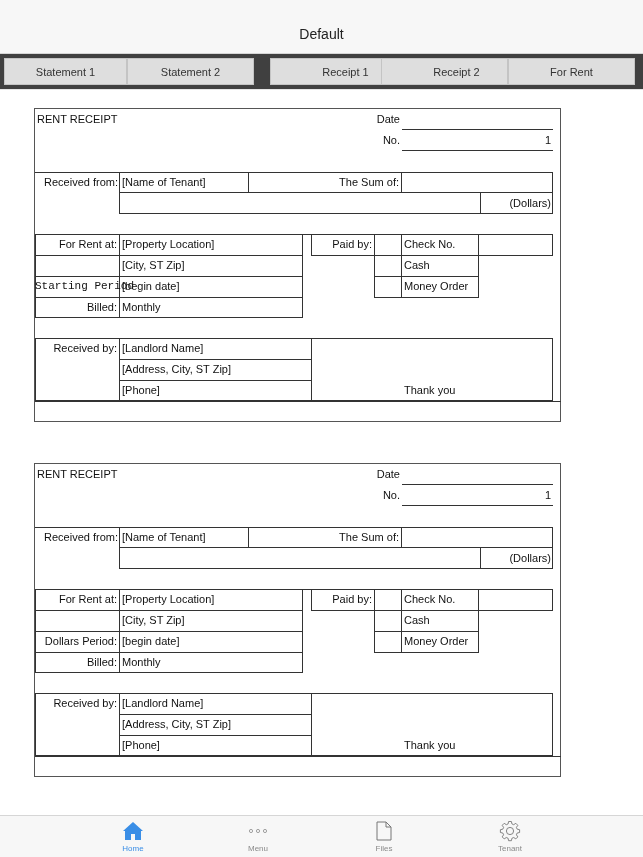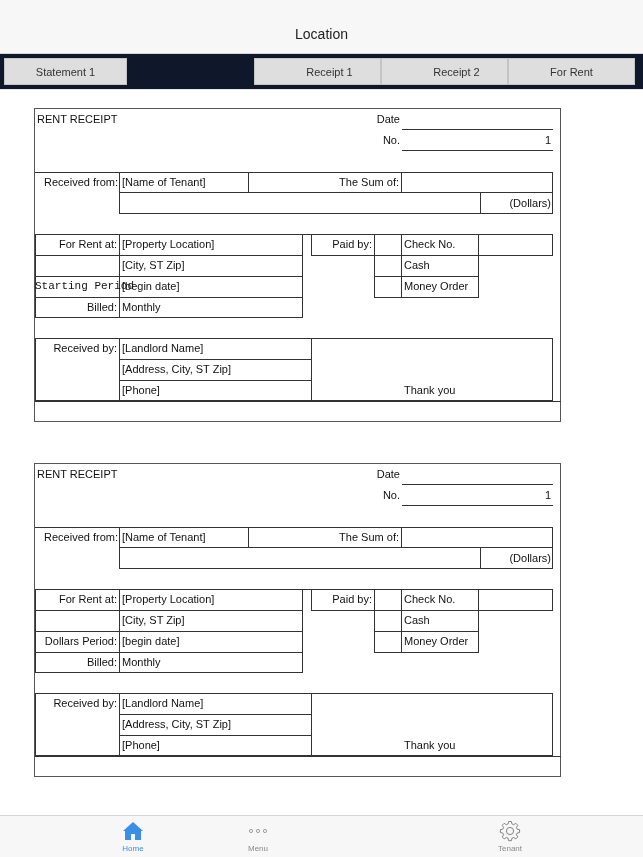--- a/index.html
+++ b/index.html
@@ -1,47 +1,48 @@
 <!DOCTYPE html>
 <html><head>
 <meta charset="utf-8">
 <style>
   * { box-sizing: border-box; margin: 0; padding: 0; }
   html, body { width: 643px; height: 857px; overflow: hidden; background: #ffffff;
     font-family: "Liberation Sans", "DejaVu Sans", sans-serif; color: #111; }
   .topbar { position: absolute; left: 0; top: 0; width: 643px; height: 54px; background: #f7f7f7;
     border-bottom: 1px solid #d6d6d6; }
   .title { position: absolute; left: 0; top: 26px; width: 643px; text-align: center; font-size: 14px; color: #222; }
-  .tabbar { position: absolute; left: 0; top: 54px; width: 643px; height: 36px; background: #0f172a;
+  .tabbar { position: absolute; left: 0; top: 54px; width: 643px; height: 36px; background: #404040;
     border-bottom: 1px solid #e6e6e6; }
   .tab { position: absolute; top: 4px; height: 27px; background: #dedede; border: 1px solid #c4c4c4;
     font-size: 11px; color: #333; display: flex; align-items: center; justify-content: center; cursor: pointer; }
   .sheet { position: absolute; left: 34px; width: 527px; height: 314px; border: 1px solid #555; background: #fff; }
   .t { position: absolute; font-size: 11px; color: #111; white-space: nowrap; line-height: 20px; text-align: center; }
   .r { text-align: right; }
   .box { position: absolute; border: 1px solid #333; }
   .hl { position: absolute; border-top: 1px solid #333; height: 0; }
   .vl { position: absolute; border-left: 1px solid #333; width: 0; }
   .bottombar { position: absolute; left: 0; top: 815px; width: 643px; height: 42px; background: #f7f7f7;
     border-top: 1px solid #d6d6d6; }
   .bitem { position: absolute; top: 4px; width: 80px; text-align: center; cursor: pointer; }
   .bitem .lbl { font-size: 8px; color: #8a8a8a; margin-top: 2px; }
   .bitem.active .lbl { color: #3a8ee6; }
   .bicon { height: 22px; display: flex; align-items: center; justify-content: center; }
 </style>
 </head>
 <body>
 
 <div class="topbar">
-  <div class="title">Location</div>
+  <div class="title">Default</div>
 </div>
 
 <div class="tabbar">
   <div class="tab" style="left:4px;width:123px;">Statement 1</div>
-  <div class="tab" style="left:254px;width:127px;padding-left:24px;">Receipt 1</div>
+  <div class="tab" style="left:127px;width:127px;">Statement 2</div>
+  <div class="tab" style="left:270px;width:127px;padding-left:24px;">Receipt 1</div>
   <div class="tab" style="left:381px;width:127px;padding-left:24px;">Receipt 2</div>
   <div class="tab" style="left:508px;width:127px;">For Rent</div>
 </div>
 
 <div class="sheet" style="top:108px;" id="r0">
   <div class="t" style="left:2px;top:0px;">RENT RECEIPT</div>
   <div class="t r" style="left:300px;top:0px;width:65px;">Date</div>
   <div class="t" style="left:368px;top:0px;width:149px;"></div>
   <div class="hl" style="left:367px;top:20px;width:151px;"></div>
   <div class="t r" style="left:300px;top:21px;width:65px;">No.</div>
@@ -171,20 +172,28 @@
   <div class="bitem" style="left:218px;">
     <div class="bicon">
       <svg width="22" height="6" viewBox="0 0 22 6">
           <circle cx="4" cy="3" r="1.6" fill="none" stroke="#8a8a8a" stroke-width="0.8"></circle>
           <circle cx="11" cy="3" r="1.6" fill="none" stroke="#8a8a8a" stroke-width="0.8"></circle>
           <circle cx="18" cy="3" r="1.6" fill="none" stroke="#8a8a8a" stroke-width="0.8"></circle>
         </svg>
     </div>
     <div class="lbl">Menu</div>
   </div>
+  <div class="bitem" style="left:344px;">
+    <div class="bicon">
+      <svg width="16" height="20" viewBox="0 0 16 20">
+          <path d="M1 1 L10 1 L15 6 L15 19 L1 19 Z M10 1 L10 6 L15 6" fill="none" stroke="#777" stroke-width="1"></path>
+        </svg>
+    </div>
+    <div class="lbl">Files</div>
+  </div>
   <div class="bitem" style="left:470px;">
     <div class="bicon">
       <svg width="22" height="22" viewBox="0 0 22 22">
         <g fill="none" stroke="#777" stroke-width="0.9">
           <circle cx="11" cy="11" r="3.6"></circle>
           <path d="M9.6 1.5 h2.8 l0.5 2.4 l1.8 0.8 l2.1-1.4 l2 2 l-1.4 2.1 l0.8 1.8 l2.4 0.5 v2.8 l-2.4 0.5 l-0.8 1.8 l1.4 2.1 l-2 2 l-2.1-1.4 l-1.8 0.8 l-0.5 2.4 h-2.8 l-0.5-2.4 l-1.8-0.8 l-2.1 1.4 l-2-2 l1.4-2.1 l-0.8-1.8 l-2.4-0.5 v-2.8 l2.4-0.5 l0.8-1.8 l-1.4-2.1 l2-2 l2.1 1.4 l1.8-0.8 z"></path>
         </g>
       </svg>
     </div>
     <div class="lbl">Tenant</div>

